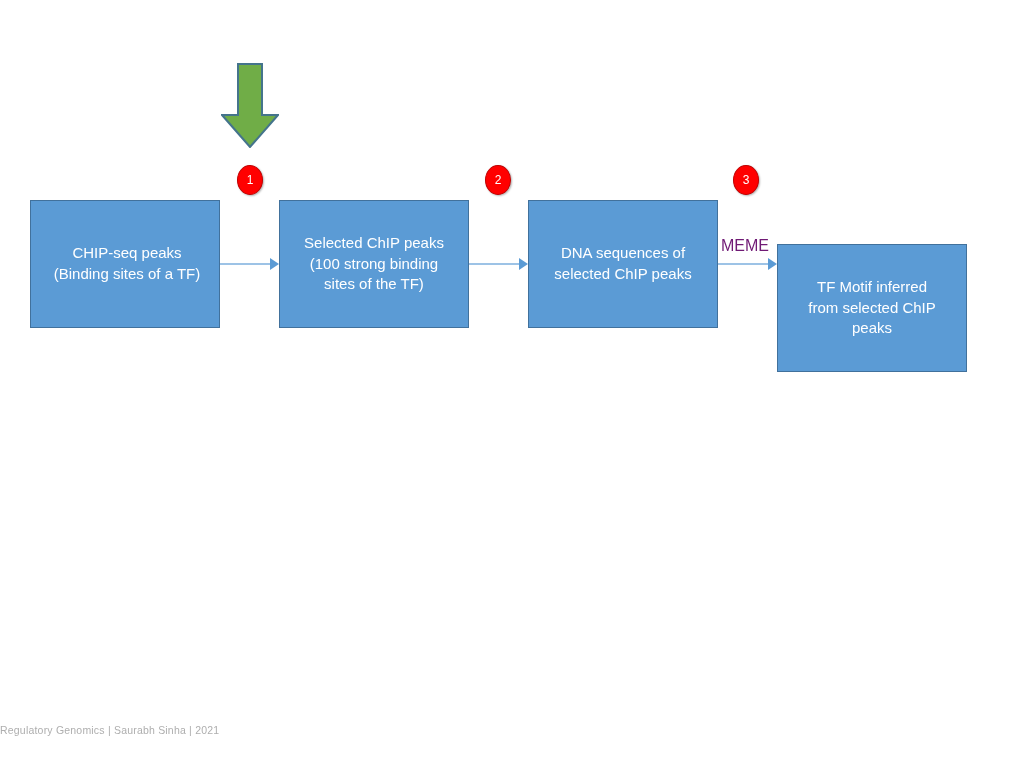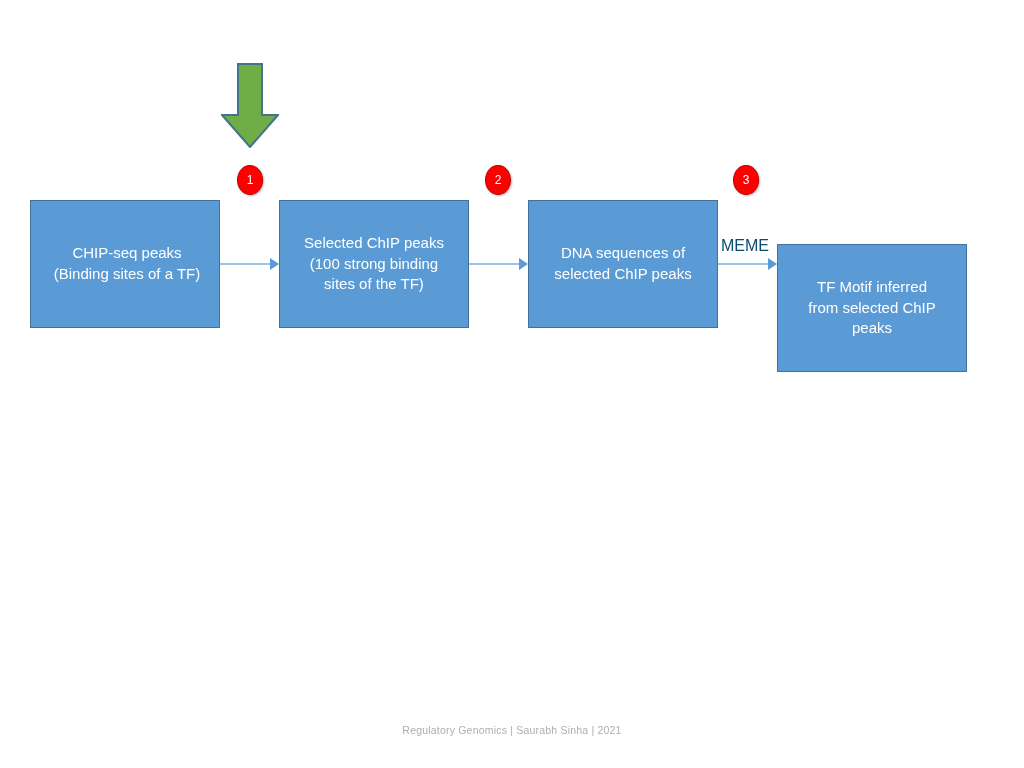--- a/index.html
+++ b/index.html
@@ -82,21 +82,21 @@
   #conn-3 { left: 718px; width: 59px; }
   #conn-3 .line { width: 50px; }
   #conn-3 .head { left: 50px; }
 
   
   #meme-label {
     position: absolute;
     left: 721px;
     top: 238px;
     font-size: 16px;
-    color: #0c4a6e;
+    color: #701a75;
     background: #ffffff;
     line-height: 1;
     white-space: nowrap;
   }
 
   
   .badge {
     position: absolute;
     width: 26px;
     height: 30px;
@@ -123,21 +123,20 @@
     width: 58px;
     height: 85px;
   }
 
   
   #footer {
     position: absolute;
     left: 0;
     top: 724px;
     width: 1024px;
-    text-align: center;
     font-size: 10.5px;
     color: #AEAEAE;
     letter-spacing: 0.2px;
   }
 </style>
 </head>
 <body>
 
 <div id="slide">
 

